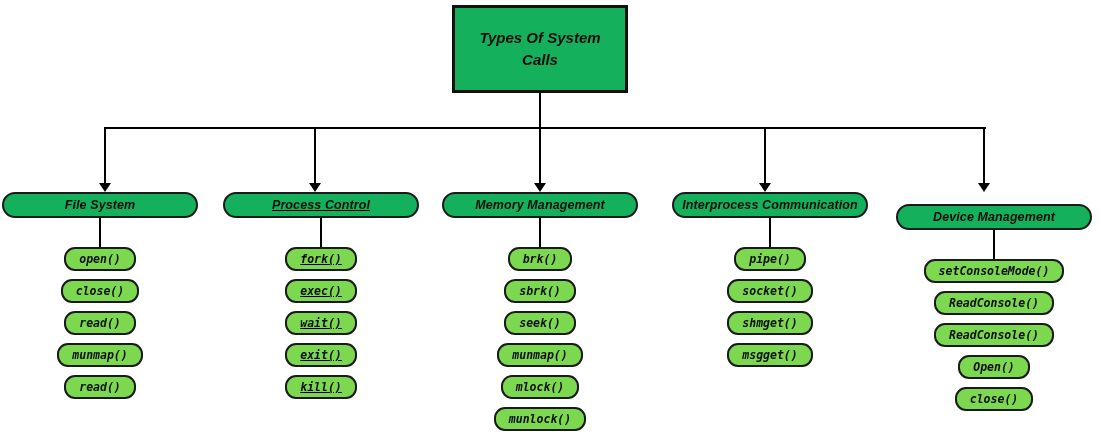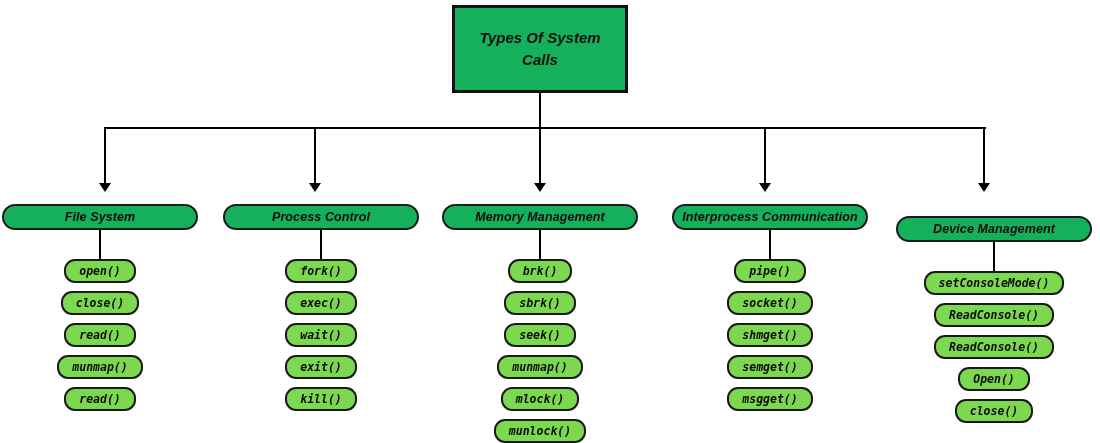--- a/index.html
+++ b/index.html
@@ -15,21 +15,21 @@
     font-weight:bold;font-style:italic;font-size:15px;line-height:1.45;color:var(--text-dark);
     padding:0 22px;
   }
   .vline,.hline{position:absolute;background:var(--line-black);}
   .arrowhead{
     position:absolute;width:0;height:0;
     border-left:6px solid transparent;border-right:6px solid transparent;
     border-top:9px solid var(--line-black);
   }
   .column{
-    position:absolute;top:204px;width:200px;
+    position:absolute;top:192px;width:200px;
     display:flex;flex-direction:column;align-items:center;
   }
   .pill{
     box-sizing:border-box;border:2px solid var(--border-dark);
     display:flex;align-items:center;justify-content:center;
     color:var(--text-dark);
   }
   .pill.header{
     width:196px;height:26px;border-radius:14px;background:var(--node-green);
     font-weight:bold;font-style:italic;font-size:12.5px;letter-spacing:.1px;
@@ -73,21 +73,21 @@
       <div class="stem"></div>
       <div class="items">
         <div class="pill item">open()</div>
         <div class="pill item">close()</div>
         <div class="pill item">read()</div>
         <div class="pill item">munmap()</div>
         <div class="pill item">read()</div>
       </div>
     </div>
 
-    <div class="column" style="left: 221px;">
+    <div class="column" style="left: 221px; text-decoration: underline;">
       <div class="pill header">
         <span class="header-label">Process Control</span>
       </div>
       <div class="stem"></div>
       <div class="items">
         <div class="pill item">fork()</div>
         <div class="pill item">exec()</div>
         <div class="pill item">wait()</div>
         <div class="pill item">exit()</div>
         <div class="pill item">kill()</div>
@@ -111,21 +111,20 @@
 
     <div class="column" style="left: 670px;">
       <div class="pill header">
         <span class="header-label">Interprocess Communication</span>
       </div>
       <div class="stem"></div>
       <div class="items">
         <div class="pill item">pipe()</div>
         <div class="pill item">socket()</div>
         <div class="pill item">shmget()</div>
-        <div class="pill item">semget()</div>
         <div class="pill item">msgget()</div>
       </div>
     </div>
 
     <div class="column" style="left: 894px; margin-top: 12px;">
       <div class="pill header">
         <span class="header-label">Device Management</span>
       </div>
       <div class="stem"></div>
       <div class="items">

